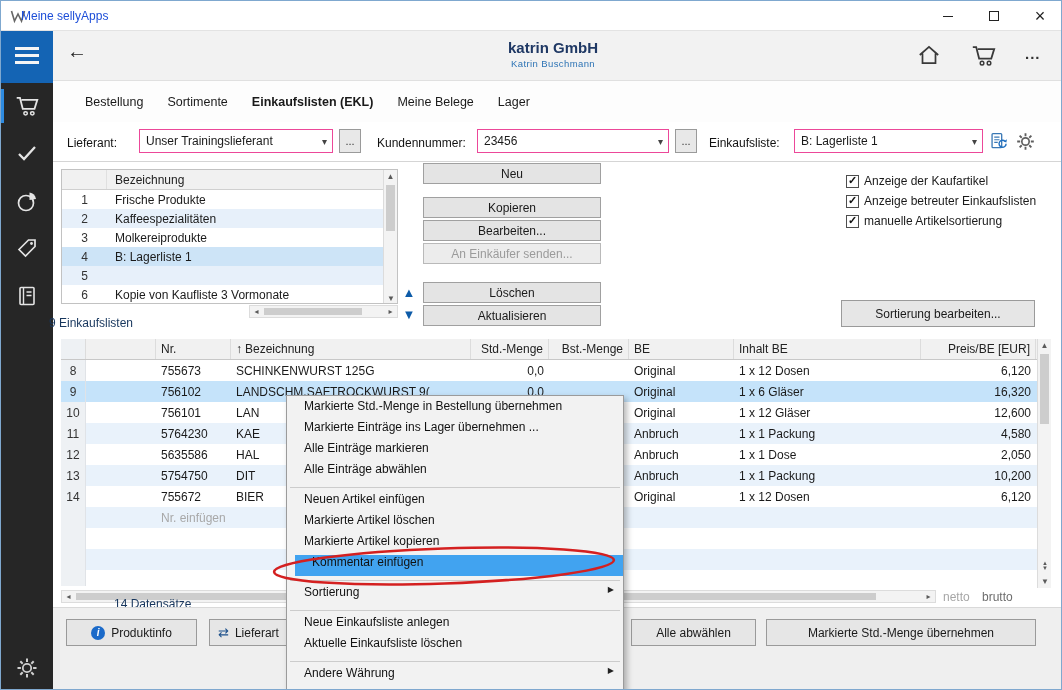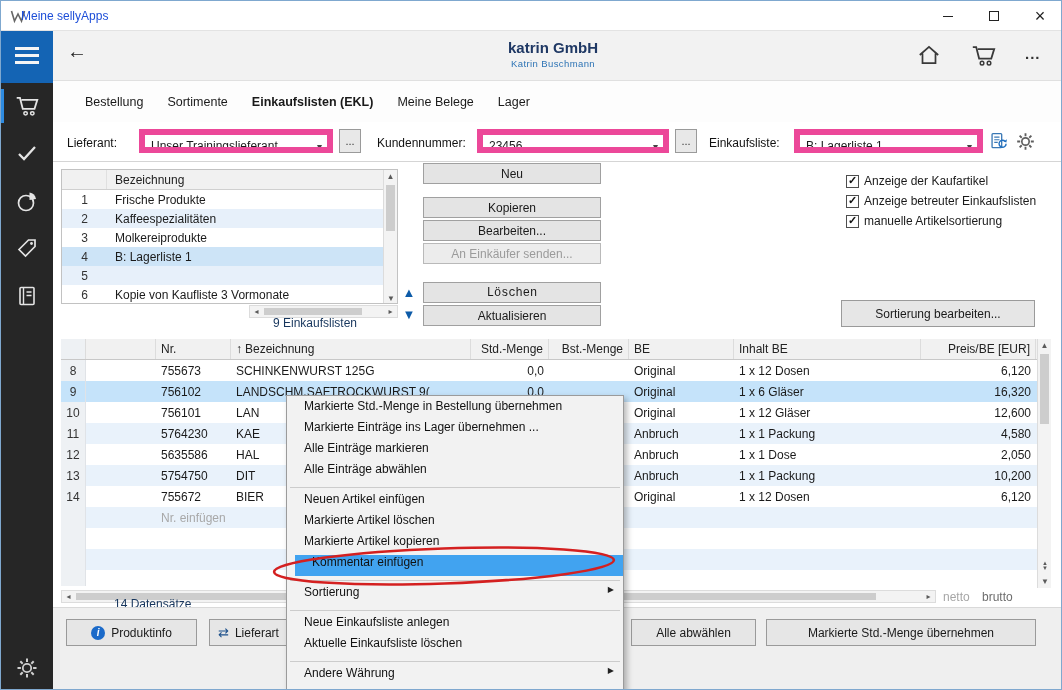--- a/index.html
+++ b/index.html
@@ -36,21 +36,21 @@
   .hdots { font-size:15px; font-weight:bold; letter-spacing:1px; color:#333; }
 
   
   .tabbar { left:52px; top:80px; width:1010px; height:41px; background:#fdfdfd; display:flex; align-items:center; padding-left:30px; gap:20px; }
   .tab { font-size:12.5px; color:#1a1a1a; padding:4px 2px; }
   .tab.active { font-weight:bold; }
 
   
   .filterbar { left:52px; top:121px; width:1010px; height:40px; background:#ffffff; border-bottom:1px solid #d5d5d5; }
   .flabel { position:absolute; top:14px; font-size:12px; color:#111; }
-  .combo { position:absolute; top:7px; height:24px; background:#fff; border:6px solid #ec4899; padding:0 18px 0 6px; line-height:22px; overflow:hidden; white-space:nowrap; }
+  .combo { position:absolute; top:7px; height:24px; background:#fff; border:1px solid #ec4899; padding:0 18px 0 6px; line-height:22px; overflow:hidden; white-space:nowrap; }
   .combo .chev { position:absolute; right:5px; top:1px; font-size:10px; color:#444; }
   .sqbtn { position:absolute; top:7px; width:22px; height:24px; background:#e8e8e8; border:1px solid #9a9a9a; display:flex; align-items:center; justify-content:center; font-size:11px; color:#333; }
 
   
   .listbox { left:60px; top:168px; width:337px; height:135px; border:1px solid #c2c2c2; background:#fff; overflow:hidden; }
   .lhead { height:20px; background:#f1f1f1; border-bottom:1px solid #d0d0d0; display:flex; align-items:center; }
   .lhn { width:45px; height:100%; border-right:1px solid #e0e0e0; }
   .lhv { padding-left:8px; color:#222; }
   .lrow { display:flex; height:19px; align-items:center; width:322px; }
   .lrow .ln { width:45px; text-align:center; color:#333; }
@@ -275,27 +275,27 @@
       <div class="sbthumb" style="margin:2px 2px;height:46px;"></div>
       <div class="abs sbarr" style="bottom:0;width:14px;height:13px;">▼</div>
     </div>
   </div>
 
   <div class="abs hsb" style="left:248px;top:304px;width:149px;height:13px;display:flex;">
     <div class="sbarr" style="width:13px;">◂</div>
     <div class="sbthumb" style="margin:2px 1px;width:98px;"></div>
     <div class="abs sbarr" style="right:0;width:13px;height:11px;">▸</div>
   </div>
-  <div class="abs counttext" style="left:76px;top:315px;width:280px;text-align:right;">9 Einkaufslisten</div>
+  <div class="abs counttext" style="left:48px;top:315px;width:280px;text-align:left;">9 Einkaufslisten</div>
 
   <div class="abtn" style="top:162px;">Neu</div>
   <div class="abtn" style="top:196px;">Kopieren</div>
   <div class="abtn" style="top:219px;">Bearbeiten...</div>
   <div class="abtn disabled" style="top:242px;">An Einkäufer senden...</div>
-  <div class="abtn" style="top:281px;font-family:Liberation Mono, monospace;">Löschen</div>
+  <div class="abtn" style="top:281px;">Löschen</div>
   <div class="abtn" style="top:304px;">Aktualisieren</div>
   <div class="movebtn" style="top:281px;">▲</div>
   <div class="movebtn" style="top:303px;">▼</div>
 
   <div class="cbxrow" style="top:172px;">
     <span class="cbx">
         <span class="tick">✓</span>
       </span>
     <span>Anzeige der Kaufartikel</span>
   </div>

